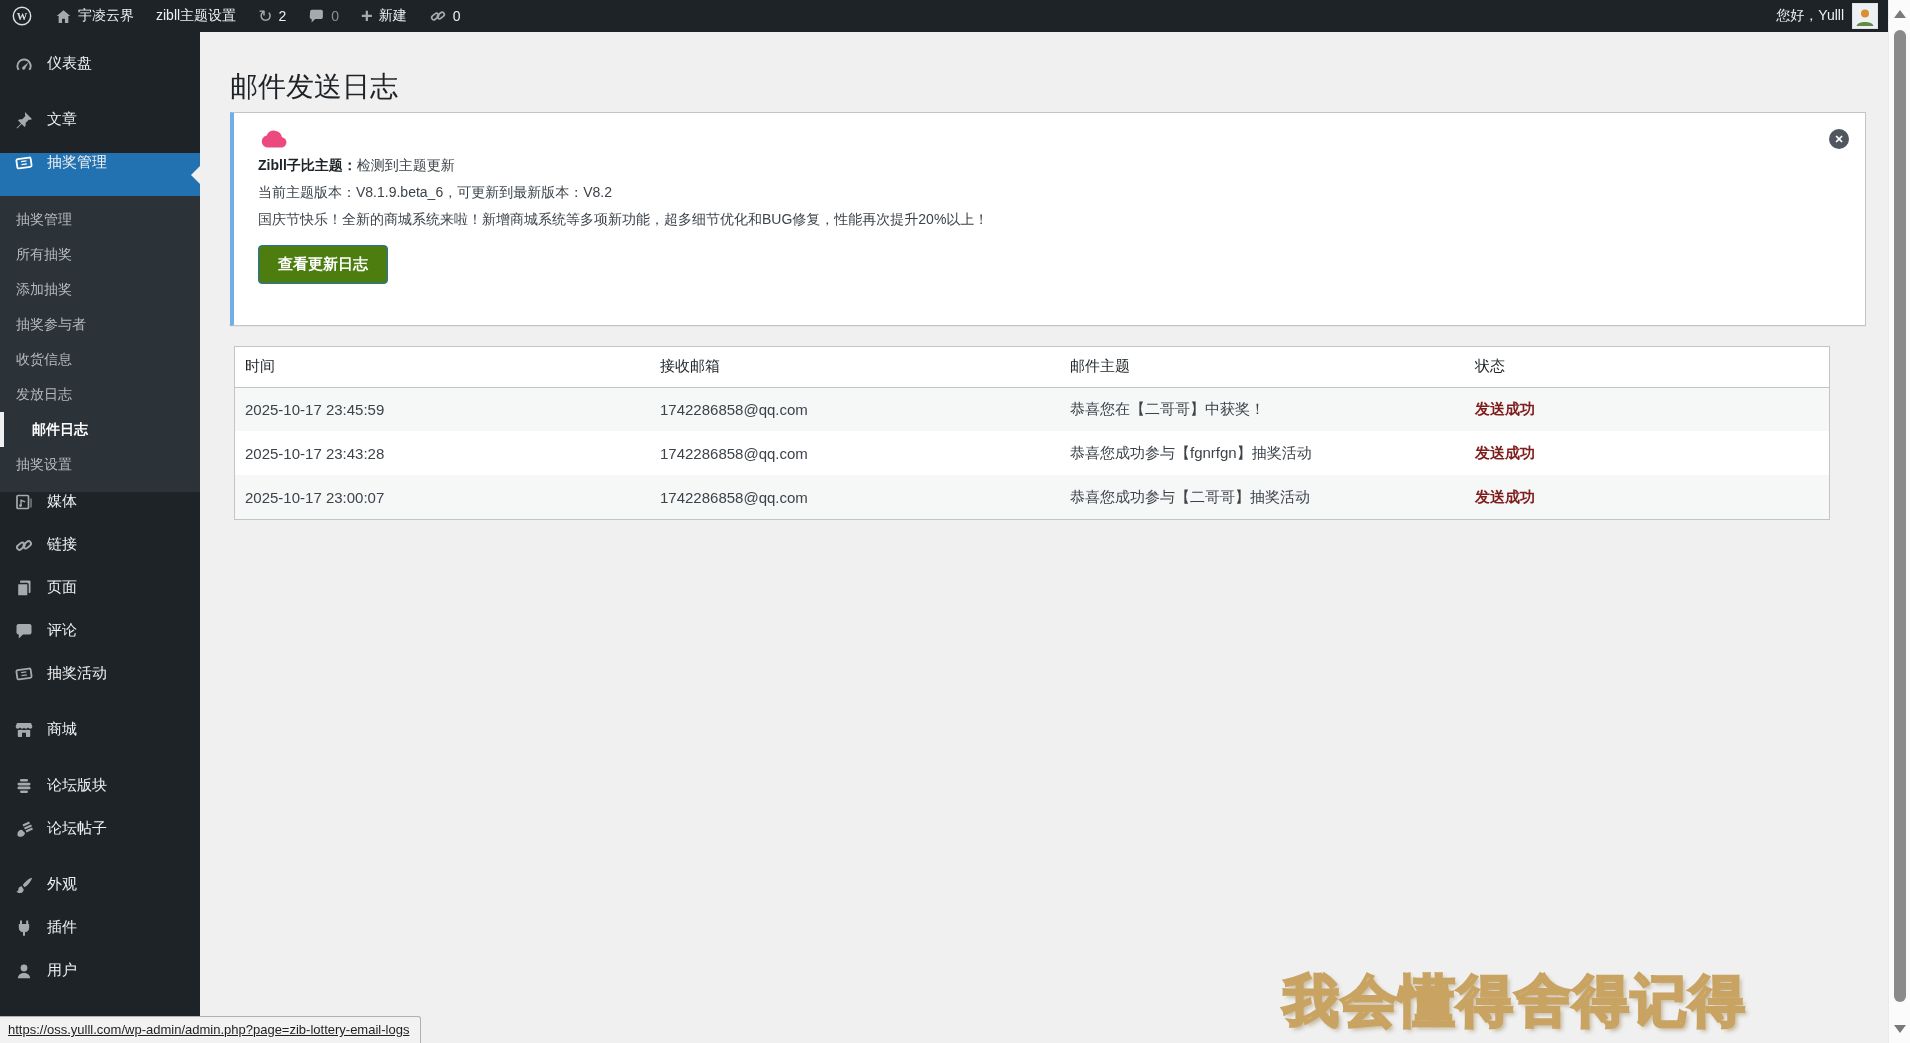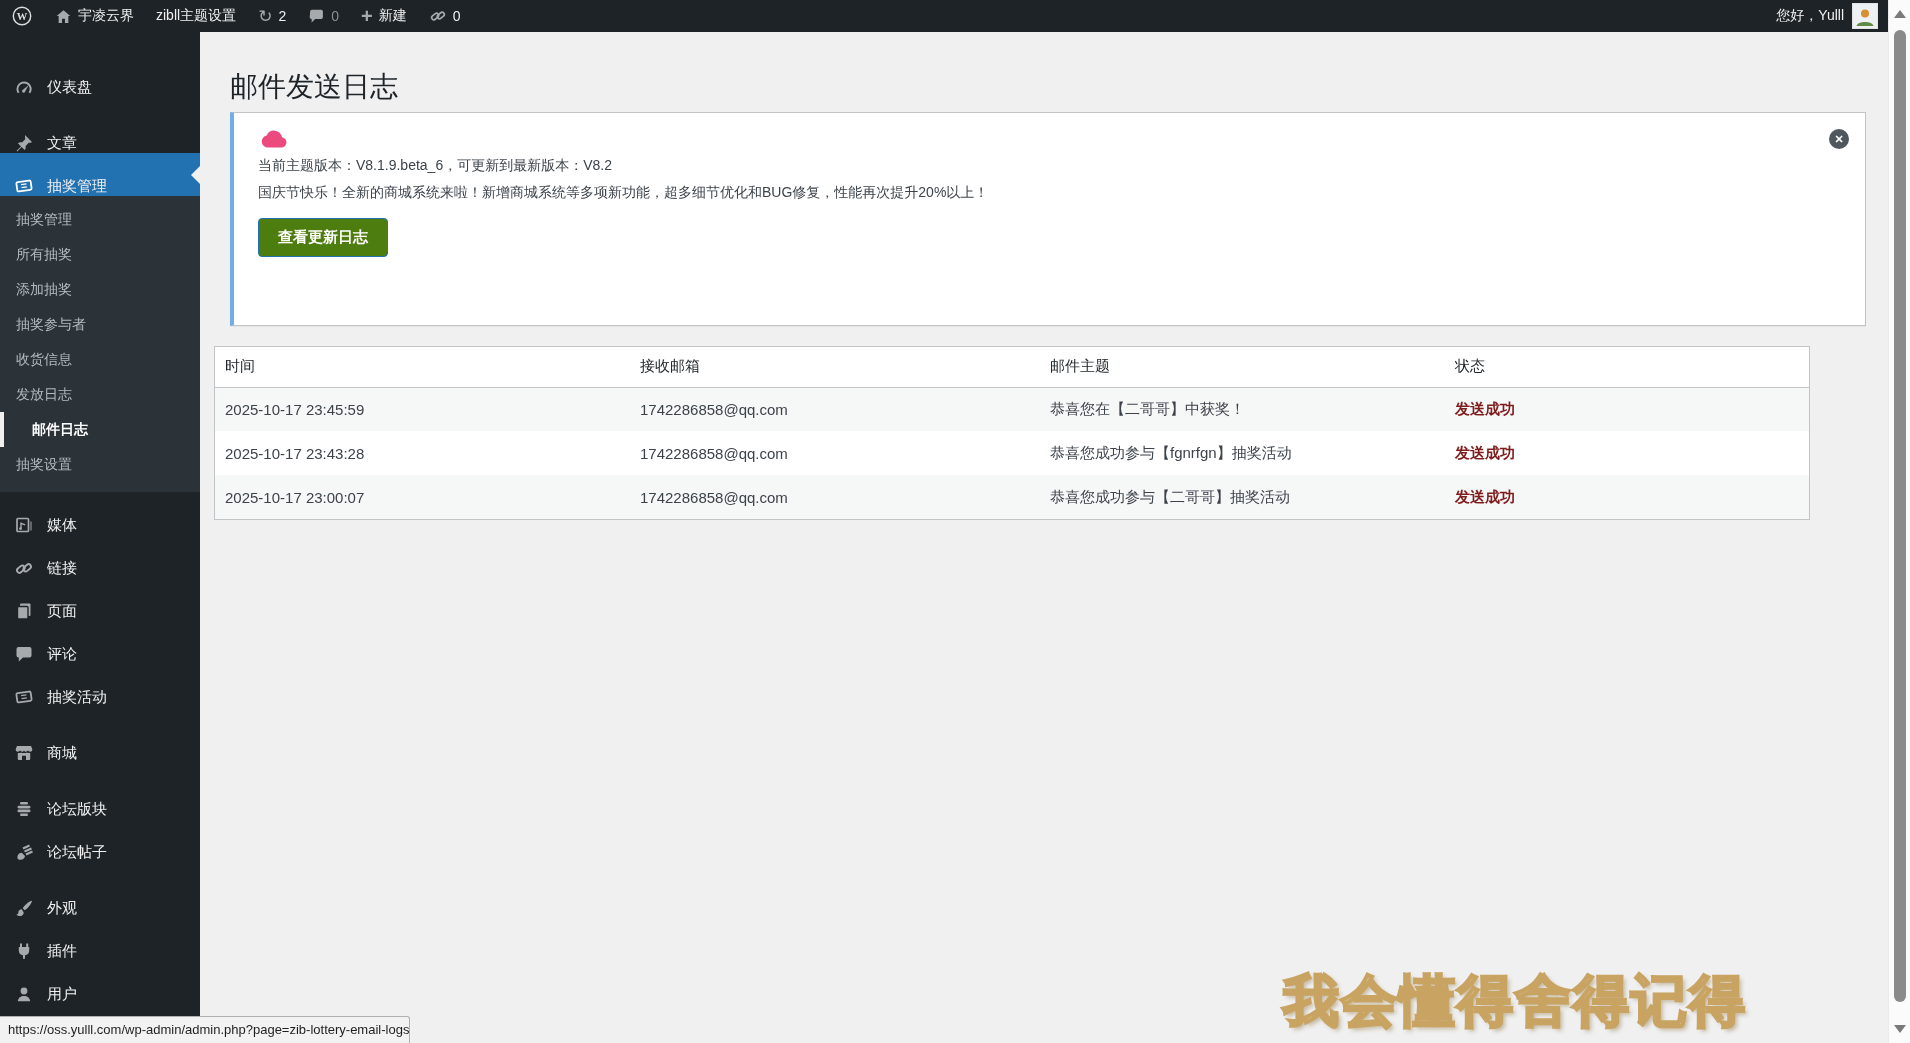--- a/index.html
+++ b/index.html
@@ -20,21 +20,21 @@
   .ab-count.dim { color:#8c8f94; }
   .ab-right { margin-left:auto; display:flex; align-items:center; gap:8px; padding-right:10px; }
   .avatar { width:26px; height:26px; border:1px solid #e3e3e3; background:#f0f0f1; }
   .glyph { font-size:17px; color:#a7aaad; line-height:1; }
   
   #sidebar {
     position:absolute; top:32px; left:0; width:200px; bottom:0;
     background:#1d2327; z-index:30;
   }
   .menu-item {
-    height:43px; display:flex; align-items:flex-end; padding-left:13px;
+    height:43px; display:flex; align-items:flex-start; padding-left:13px;
     font-size:15px; color:#f0f0f1; position:relative; cursor:pointer;
   }
   .menu-item .mi-icon { width:22px; margin-right:12px; display:flex; justify-content:center; }
   .menu-item.first { margin-top:22px; }
   .menu-item.gap   { margin-top:13px;font-family:Liberation Serif, serif; }
   .menu-item.active { background:#2271b1; }
   .menu-item.active::after {
     content:""; position:absolute; right:0; top:50%; margin-top:-9px;
     border:9px solid transparent; border-right-color:#f0f0f1;
   }
@@ -65,36 +65,36 @@
     color:#fff; font-size:15px; font-weight:600; border-radius:4px; cursor:pointer;
     font-family:"Liberation Sans",sans-serif;
   }
   #dismiss {
     position:absolute; top:16px; right:16px; width:20px; height:20px;
     border-radius:50%; background:#50575e; color:#fff; font-size:11px;
     line-height:20px; text-align:center; cursor:pointer; font-weight:bold;
   }
   
   #log-table-wrap {
-    position:absolute; left:14px; top:314px; width:1596px;
+    position:absolute; left:34px; top:314px; width:1596px;
     background:#fff; border:1px solid #c3c4c7;
   }
   table { width:100%; border-collapse:collapse; font-size:15px; }
   th {
     text-align:left; font-weight:400; color:#1d2327; height:40px;
     padding:0 10px; border-bottom:1px solid #c3c4c7;
   }
   td { height:44px; padding:4px 10px; color:#3c434a; }
   tbody tr:nth-child(odd) { background:#f6f7f7; }
   td.status { color:#7f1d1d; font-weight:600; }
   
   #statusbar {
     position:absolute; left:0; bottom:0; z-index:50;
     background:#f2f2f2; border:1px solid #b0b0b0; border-left:none; border-bottom:none;
-    border-top-right-radius:3px; padding:5px 0 6px 8px; font-size:13px; color:#1f1f1f;
+    border-top-right-radius:3px; padding:5px 11px 6px 8px; font-size:13px; color:#1f1f1f;text-decoration:underline;
   }
   #watermark {
     position:absolute; left:1283px; top:964px; z-index:45;
     font-size:56px; font-weight:bold; letter-spacing:2px; white-space:nowrap;
     color:#f8eed6; -webkit-text-stroke:2.5px #c9a362;
     text-shadow:3px 3px 4px rgba(140,110,50,.45);
   }
   #scrollbar {
     position:absolute; right:0; top:0; width:22px; height:1043px;
     background:#fbfbfb; border-left:1px solid #ebebeb; z-index:60;
@@ -336,20 +336,23 @@
   </div>
 </div>
 
 <div id="content">
   <h1 id="page-title">邮件发送日志</h1>
 
   <div id="notice">
     <svg class="cloud" width="28" height="19" viewBox="0 0 28 19">
       <path d="M7.5 18.5a6 6 0 0 1-.8-11.9A8 8 0 0 1 22 8.2a5.2 5.2 0 0 1-1.5 10.3z" fill="#ec4a7f"></path>
     </svg>
+    <p>
+      <strong>Zibll子比主题：</strong><span>检测到主题更新</span>
+    </p>
     <p>当前主题版本：V8.1.9.beta_6，可更新到最新版本：V8.2</p>
     <p>国庆节快乐！全新的商城系统来啦！新增商城系统等多项新功能，超多细节优化和BUG修复，性能再次提升20%以上！</p>
     <button id="update-btn">查看更新日志</button>
     <span id="dismiss">✕</span>
   </div>
 
   <div id="log-table-wrap">
     <table>
       <colgroup>
           <col style="width:415px">

